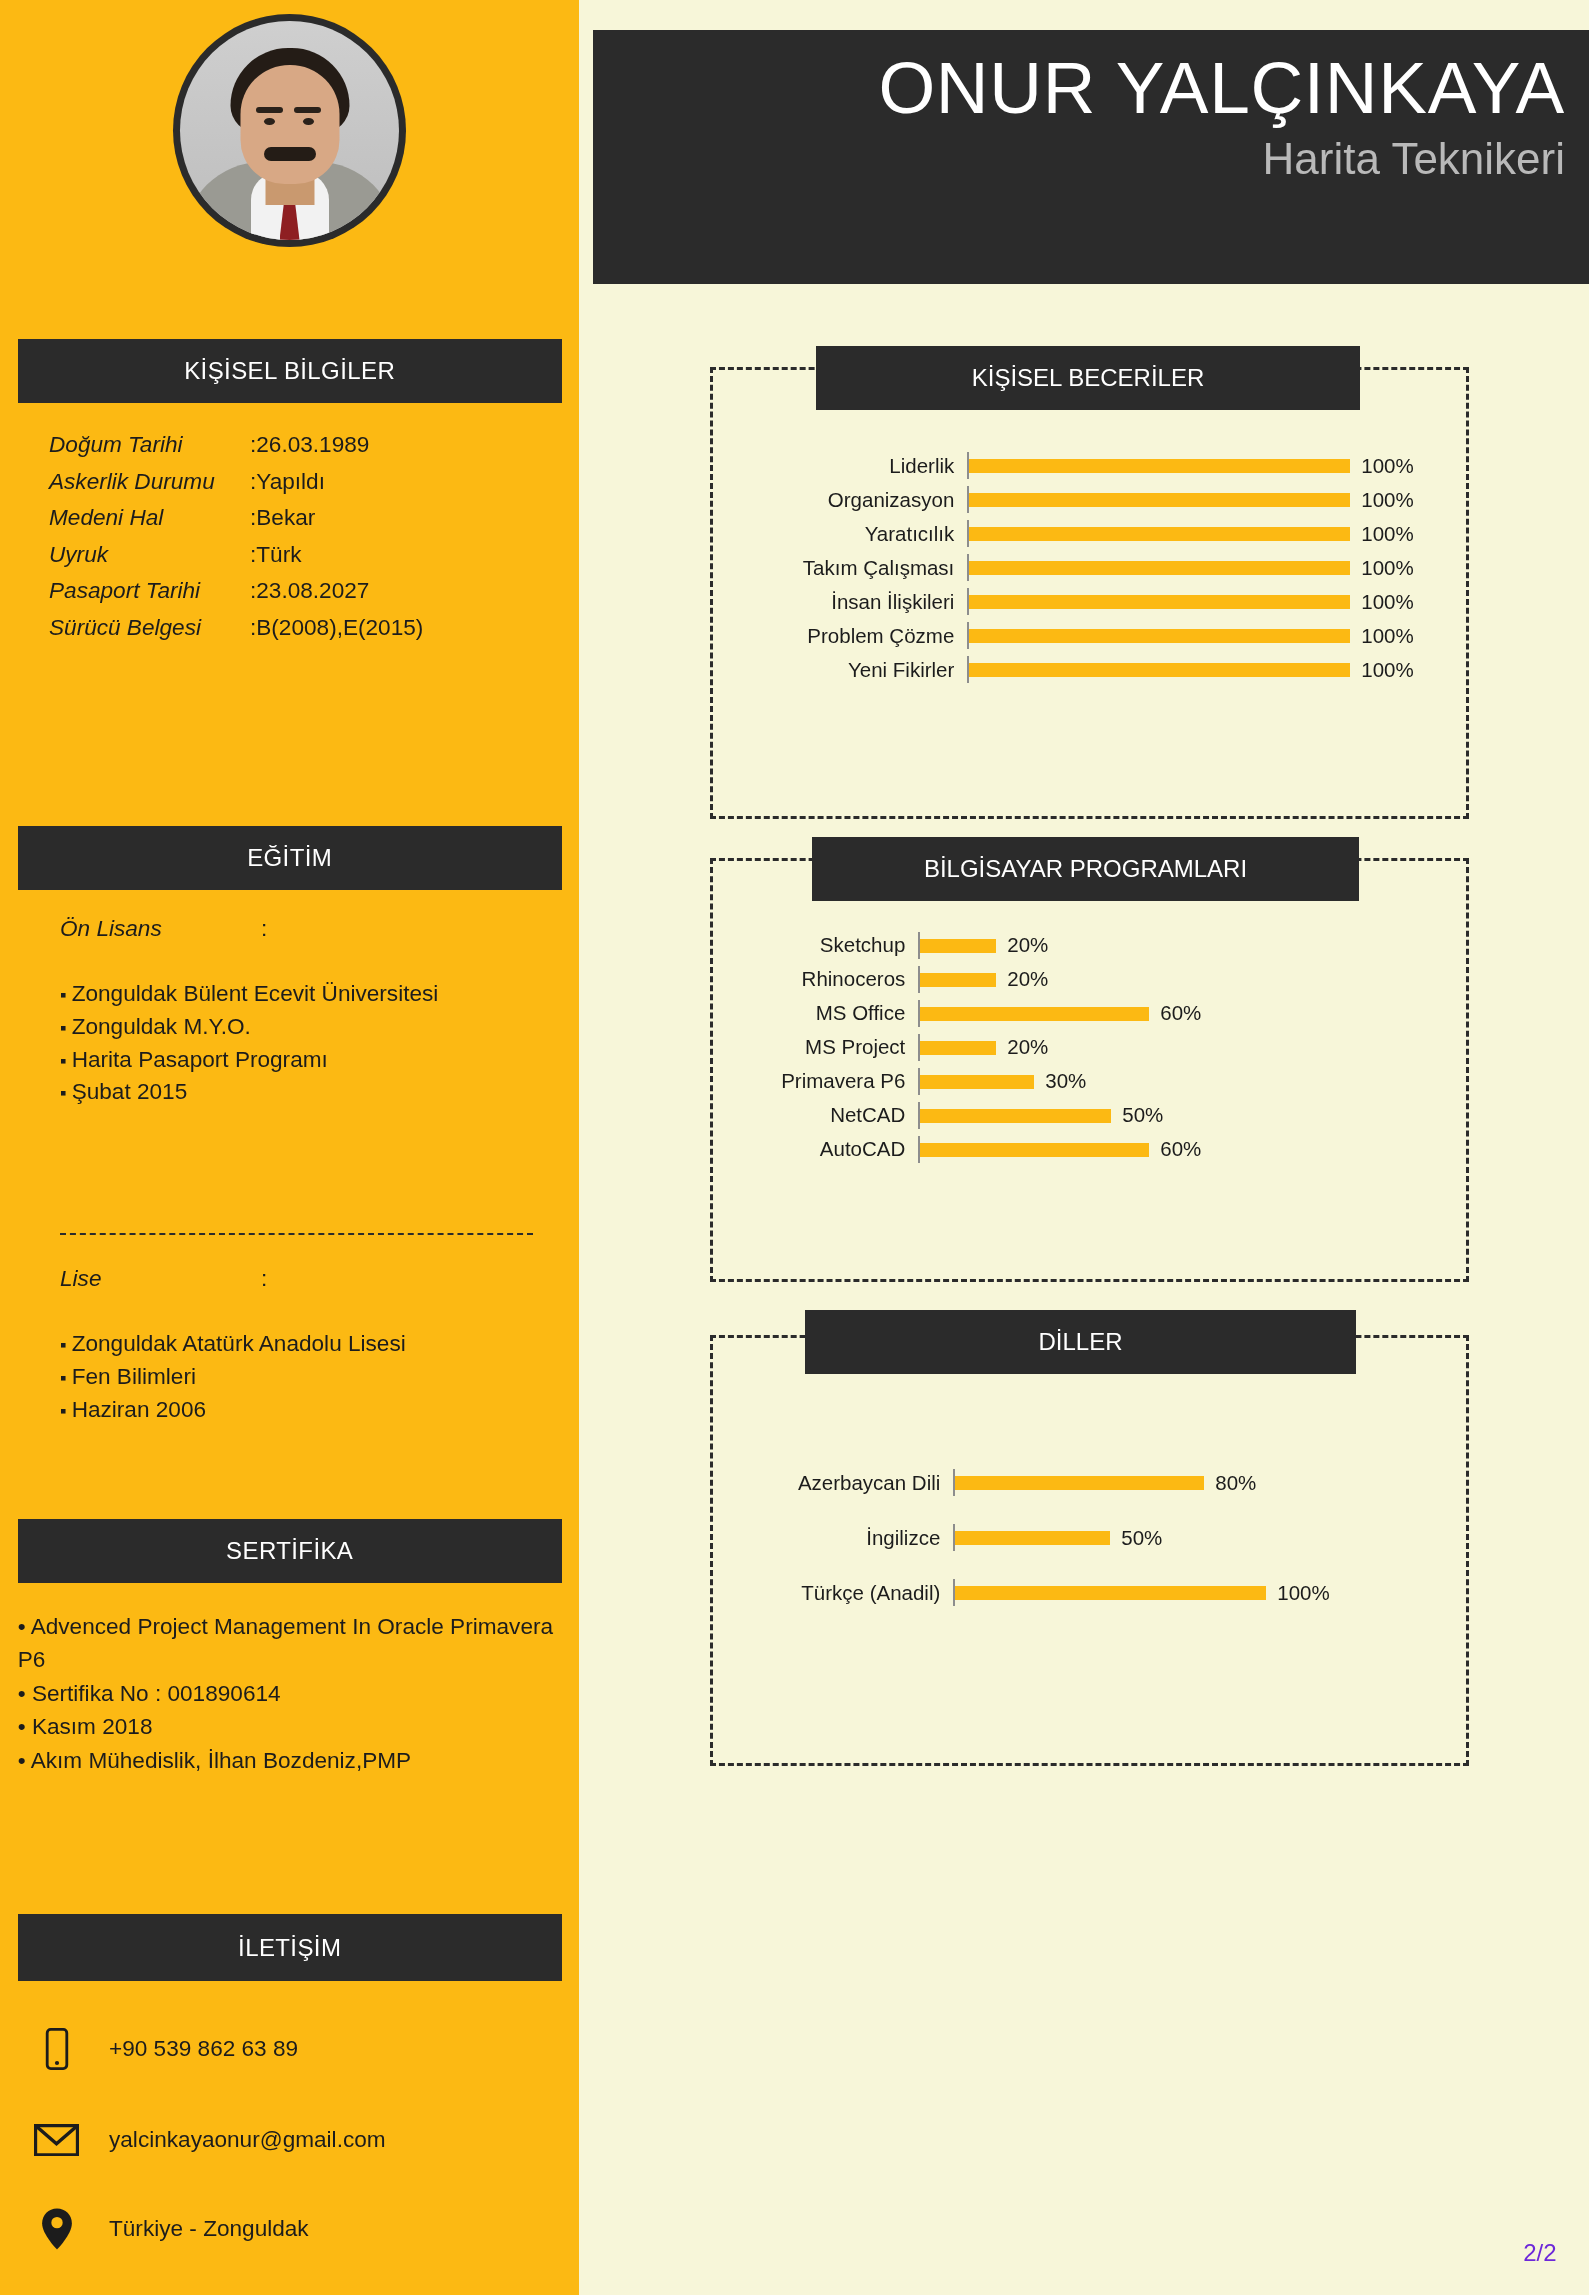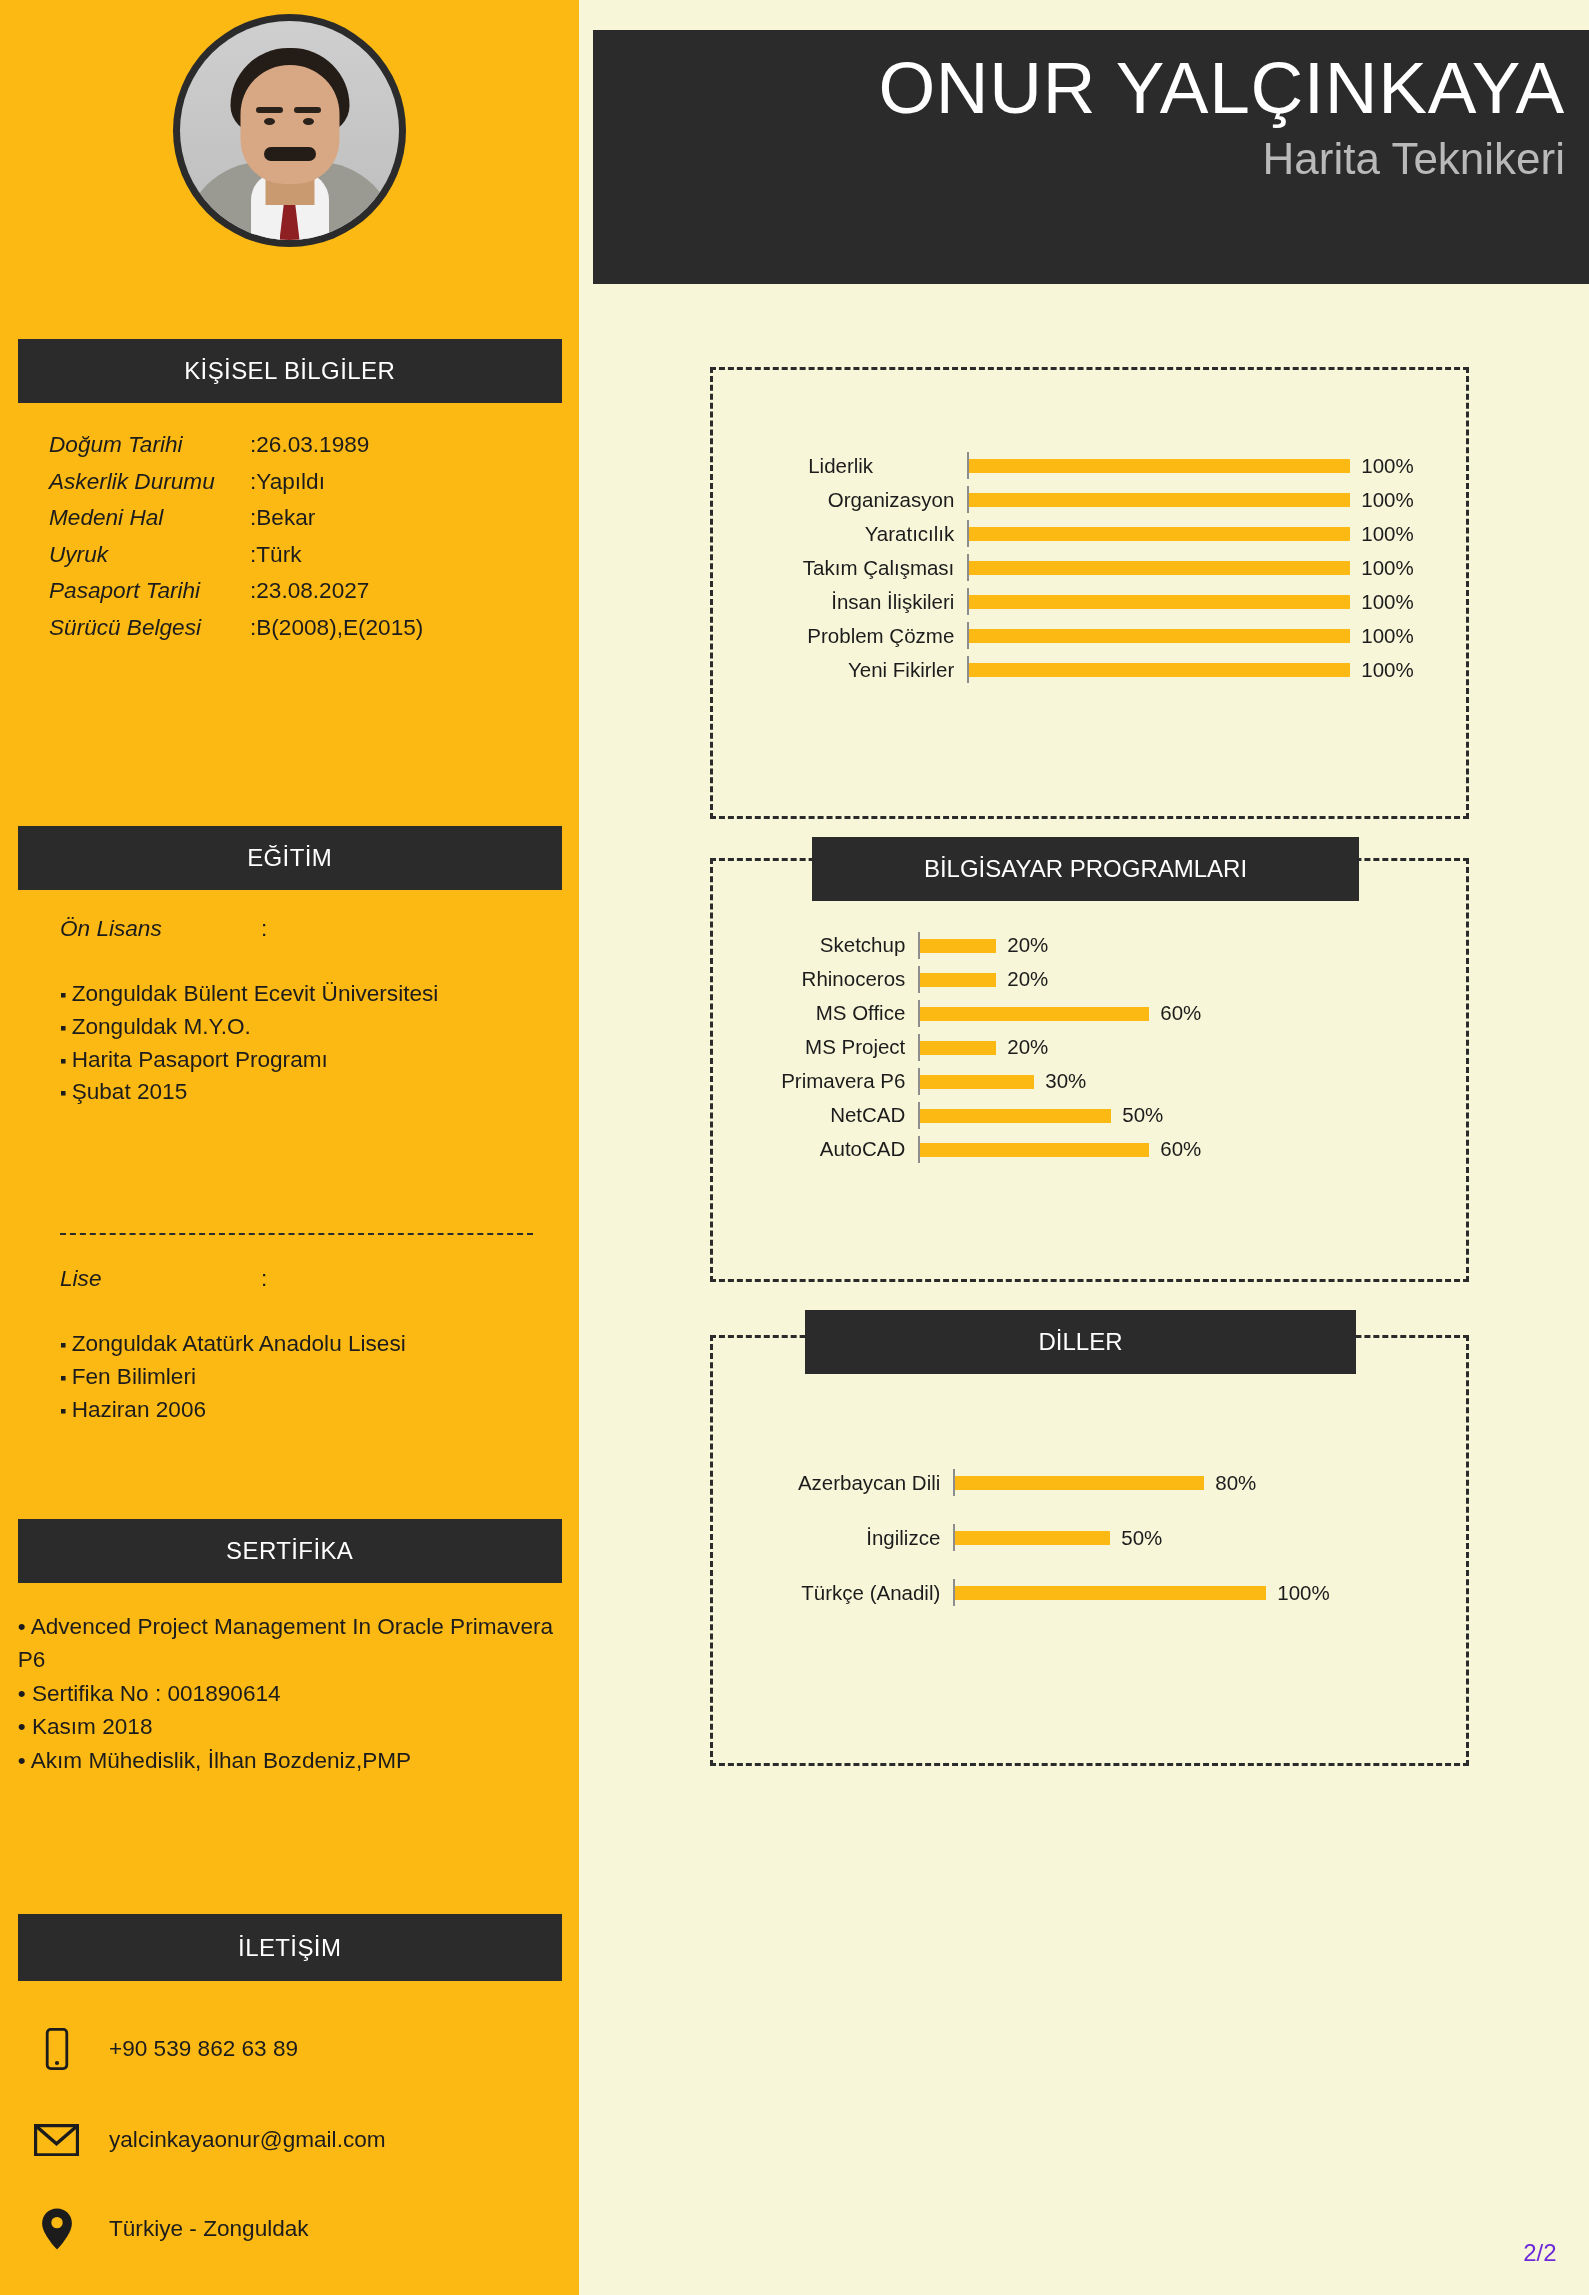--- a/index.html
+++ b/index.html
@@ -340,23 +340,24 @@
     </span>
     <span style="margin-left:28px;">Türkiye - Zonguldak</span>
   </div>
 
   <div class="name-bar">
     <div class="nm">ONUR YALÇINKAYA</div>
     <div class="role">Harita Teknikeri</div>
   </div>
 
   <div class="panel" style="left:710px; top:367px; width:759px; height:452px;"></div>
+  <div class="panel-title" style="left:816px; top:346px; width:544px; height:64px;">KİŞİSEL BECERİLER</div>
   <div class="chart" id="chart-skills" style="left:727px; top:452px; width:727px;">
       <div class="chart-row">
-        <div class="chart-label" style="width: 240px; text-align: center;">Liderlik</div>
+        <div class="chart-label" style="width: 240px;">Liderlik</div>
         <div class="bar-area">
           <div class="bar" style="width: 381px;"></div>
           <span class="bar-val">100%</span>
         </div>
       </div>
       <div class="chart-row">
         <div class="chart-label" style="width: 240px;">Organizasyon</div>
         <div class="bar-area">
           <div class="bar" style="width: 381px;"></div>
           <span class="bar-val">100%</span>

